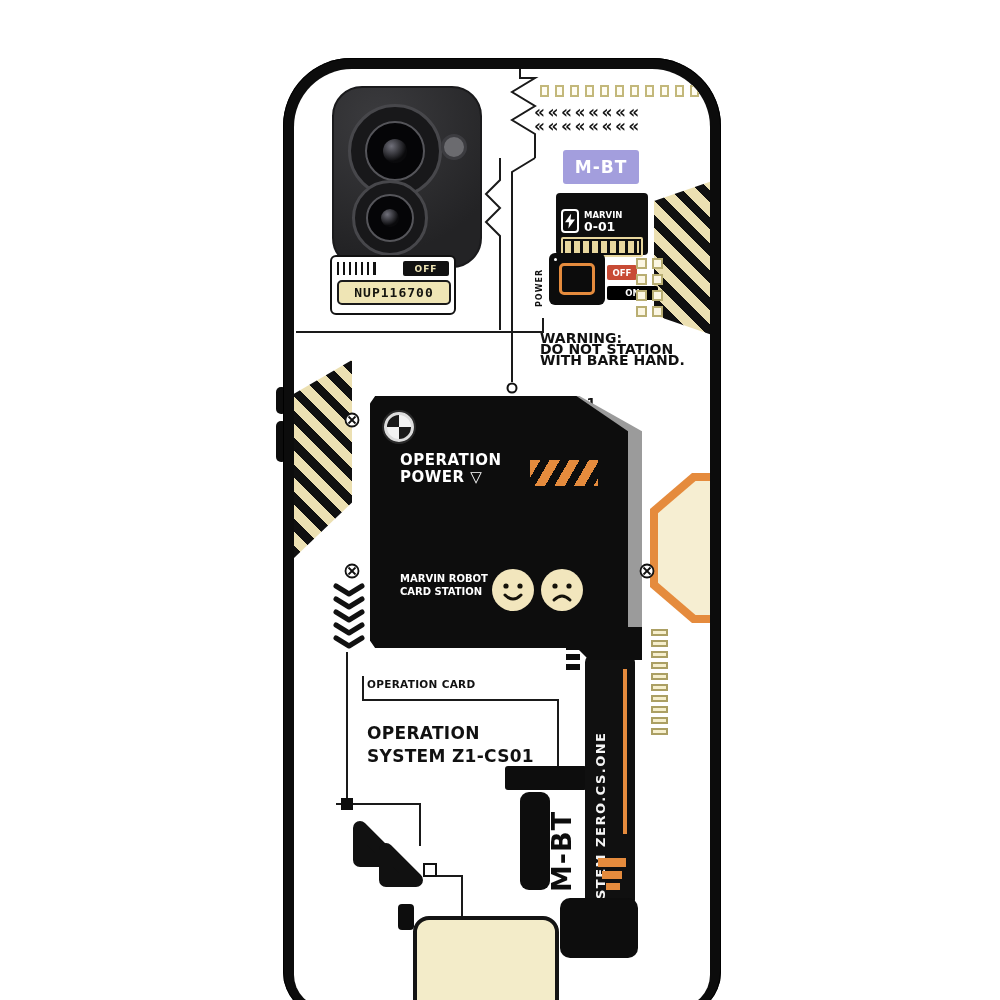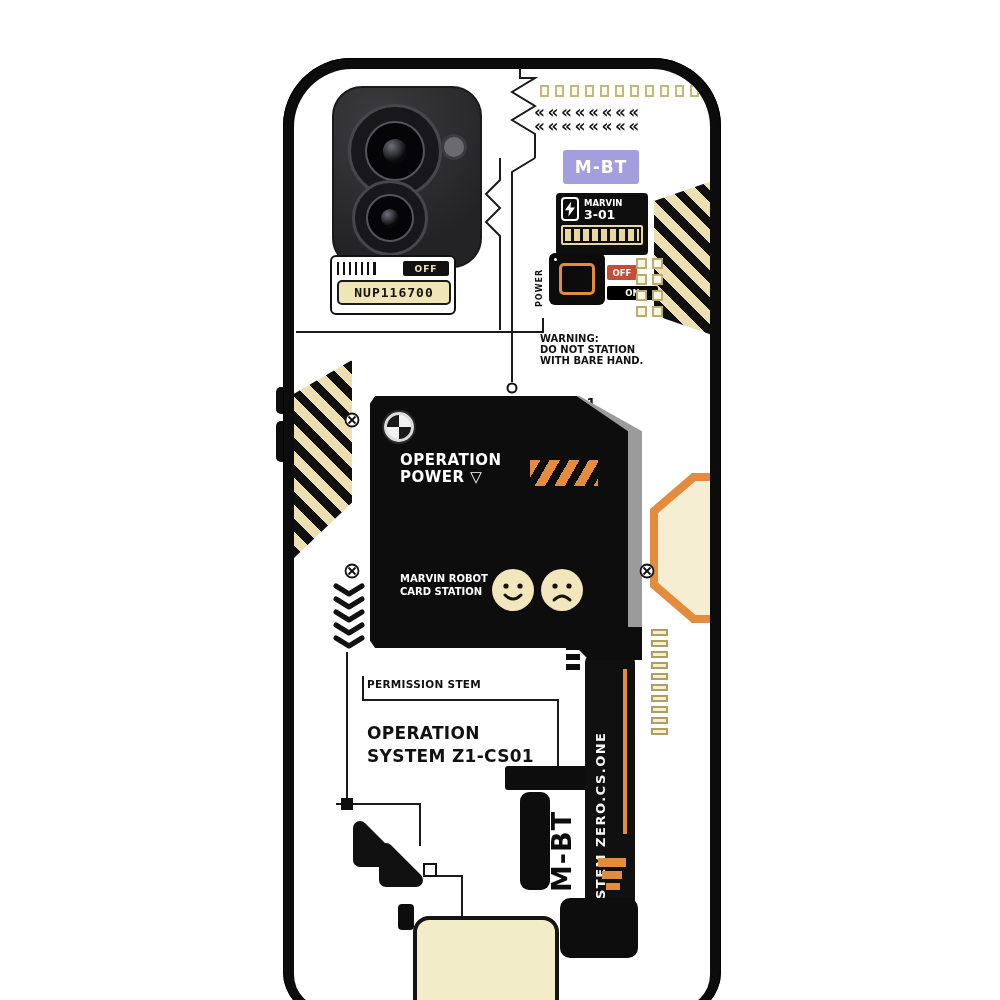--- a/index.html
+++ b/index.html
@@ -32,21 +32,21 @@
        display:flex;align-items:center;justify-content:center;letter-spacing:1px;color:#15150f}
 
   
   .sq-row{position:absolute;left:246px;top:16px;display:flex;gap:6px}
   .sq-row span{display:block;width:9px;height:12px;border:2px solid #c3b87b;background:#fffdf2}
   .chev{position:absolute;left:240px;font-weight:bold;font-size:17px;letter-spacing:2.5px;color:#141414;line-height:14px}
 
   .badge{position:absolute;left:269px;top:81px;width:76px;height:34px;background:#a39edd;border-radius:3px;
        color:#fff;font-weight:bold;font-size:17px;display:flex;align-items:center;justify-content:center;letter-spacing:1px}
 
-  .marvin{position:absolute;left:262px;top:124px;width:92px;height:62px;background:#0e0e0e;border-radius:4px;padding:4px 5px}
+  .marvin{position:absolute;left:262px;top:124px;width:92px;height:62px;background:#0e0e0e;border-radius:4px;padding:16px 5px}
   .mu-row{display:flex;gap:5px;align-items:center}
   .bolt-chip{width:18px;height:24px;border:2px solid #fff;border-radius:4px;display:flex;align-items:center;justify-content:center;flex:none}
   .bolt{width:10px;height:15px;background:#fff;clip-path:polygon(62% 0,0 58%,40% 58%,34% 100%,100% 40%,55% 40%)}
   .mu-name{font-size:8.5px;font-weight:bold;color:#fff;line-height:10px}
   .mu-code{font-size:12.5px;font-weight:bold;color:#fff;line-height:13px}
   .battery{margin-top:4px;height:20px;border:2px solid #e8d79e;border-radius:2px;padding:2px;background:#0e0e0e}
   .battery i{display:block;height:100%;background:repeating-linear-gradient(90deg,#e8d79e 0 6px,#0e0e0e 6px 9px)}
 
   .screen{position:absolute;left:255px;top:184px;width:56px;height:52px;background:#0c0c0c;border-radius:6px}
   .screen i{position:absolute;inset:10px;border:3px solid #e58b3d;border-radius:5px}
@@ -58,21 +58,21 @@
   .chip-on{left:313px;top:217px;width:51px;height:14px;background:#000000}
   .mini-grid{position:absolute;left:342px;top:189px;display:grid;grid-template-columns:repeat(2,11px);gap:5px}
   .mini-grid span{width:11px;height:11px;border:2px solid #b9ae72;background:#fbf6e2}
 
   .stripes{background:repeating-linear-gradient(45deg,#101010 0 9px,#ece0b2 9px 19px)}
   .stripes-right{position:absolute;left:360px;top:112px;width:58px;height:154px;
        clip-path:polygon(0 13%,100% 0,100% 100%,0 87%)}
   .stripes-left{position:absolute;left:0;top:291px;width:58px;height:198px;
        clip-path:polygon(0 17%,100% 0,100% 72%,0 100%)}
 
-  .warning{position:absolute;left:246px;top:264px;font-size:10px;font-weight:bold;line-height:11px}
+  .warning{position:absolute;left:246px;top:264px;font-size:14px;font-weight:bold;line-height:11px}
   .serial{position:absolute;left:216px;top:326px;font-size:13.5px;font-weight:bold;letter-spacing:.5px}
 
   
   .panel-gray{position:absolute;left:76px;top:327px;width:272px;height:252px;background:#9b9b9b;
        clip-path:polygon(0 3%,2% 0,77% 0,100% 14%,100% 97%,98% 100%,2% 100%,0 97%)}
   .panel{position:absolute;left:76px;top:327px;width:258px;height:252px;background:#0d0d0d;
        clip-path:polygon(0 3%,2% 0,80% 0,100% 14%,100% 97%,98% 100%,2% 100%,0 97%)}
   .roundel{position:absolute;left:14px;top:16px;width:30px;height:30px;border-radius:50%;
        background:conic-gradient(#f2f2f2 0 25%,#1a1a1a 0 50%,#f2f2f2 0 75%,#1a1a1a 0);
        border:3px solid #dcdcdc;box-shadow:0 0 0 2px #2a2a2a}
@@ -178,21 +178,21 @@
 
       <div class="badge">M-BT</div>
 
       <div class="marvin">
         <div class="mu-row">
           <div class="bolt-chip">
               <div class="bolt"></div>
             </div>
           <div>
             <div class="mu-name">MARVIN</div>
-            <div class="mu-code">3-01</div>
+            <div class="mu-code">0-01</div>
           </div>
         </div>
         <div class="battery">
             <i></i>
           </div>
       </div>
 
       <div class="screen">
           <i></i>
           <b></b>
@@ -268,21 +268,21 @@
         <div class="oblock" style="left:13px;top:203px;width:28px;height:9px"></div>
         <div class="oblock" style="left:17px;top:216px;width:20px;height:8px"></div>
         <div class="oblock" style="left:21px;top:228px;width:14px;height:7px"></div>
       </div>
       <div class="mbt-block"></div>
       <div class="mbt-vtext vtext">M-BT</div>
       <div class="mech-bottom"></div>
       <div class="tab-left"></div>
       <div class="cream-bar"></div>
 
-      <div class="permission">PERMISSION STEM</div>
+      <div class="permission">OPERATION CARD</div>
       <div class="os-label">
         <div>OPERATION</div>
         <div>SYSTEM Z1-CS01</div>
       </div>
 
       <svg class="traces-svg" viewBox="0 0 1000 1000">
         <g fill="#0d0d0d">
           <path d="M575,627 L642,627 L642,660 L589,660 L575,646 Z"></path>
           <rect x="566" y="634" width="14" height="6"></rect>
           <rect x="566" y="644" width="14" height="6"></rect>

